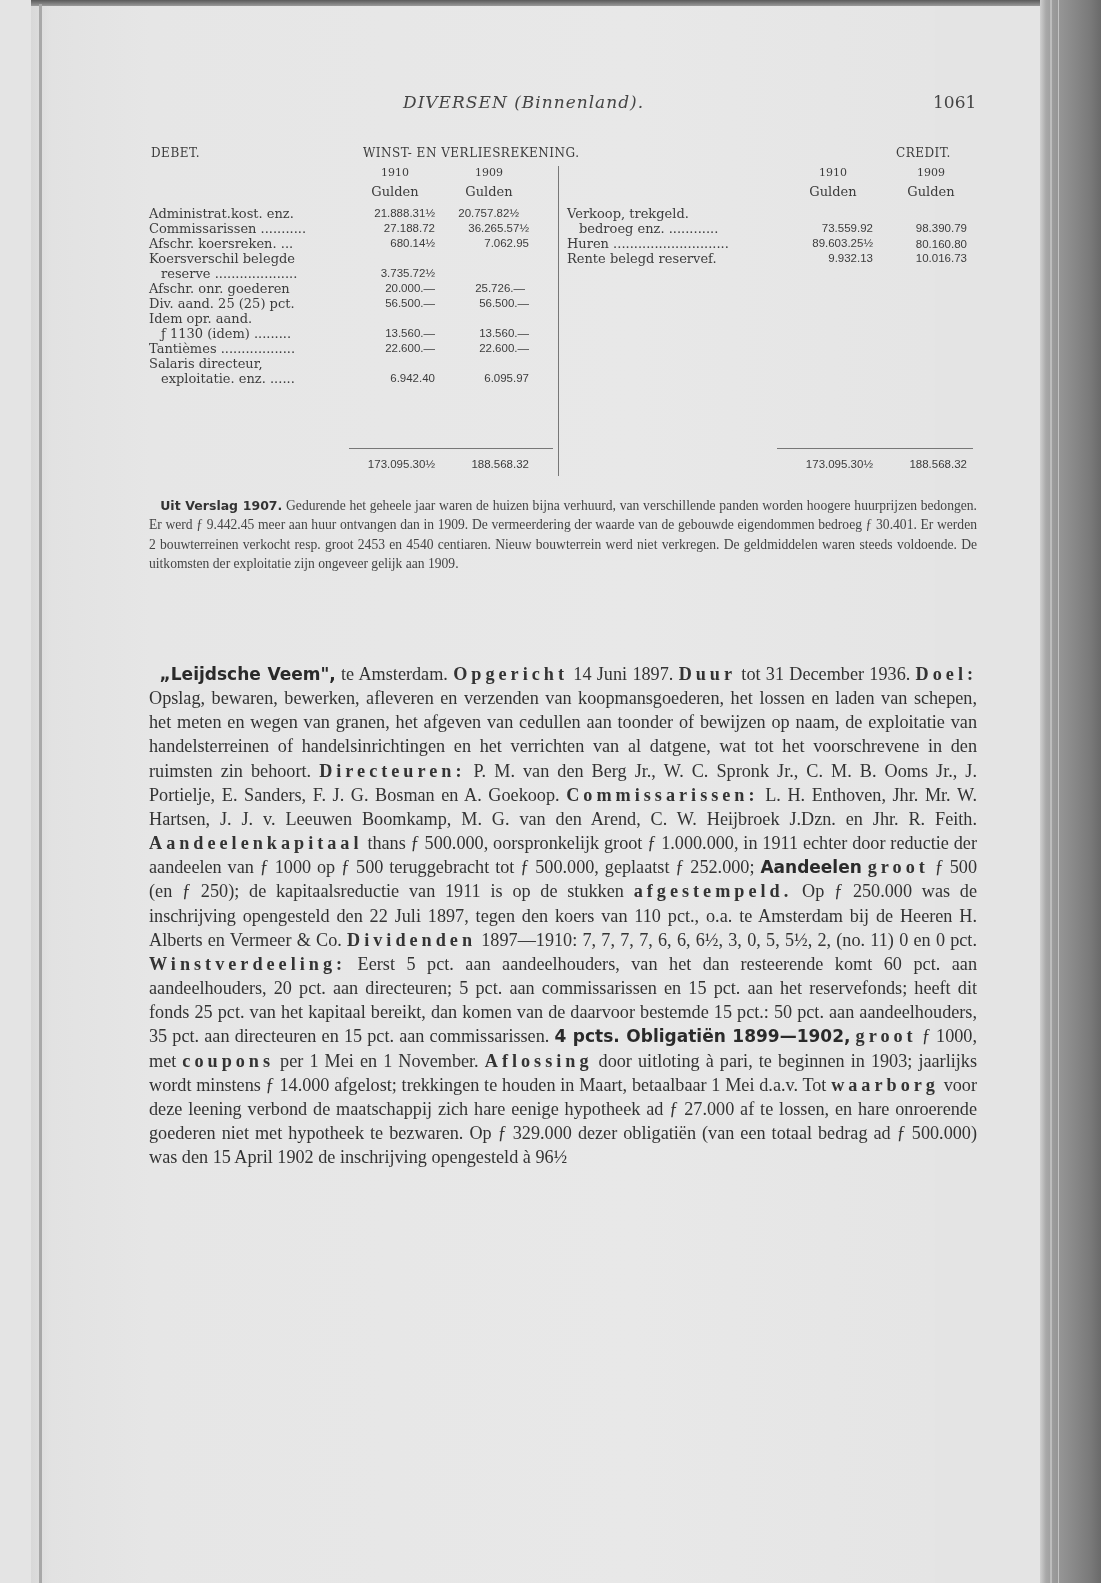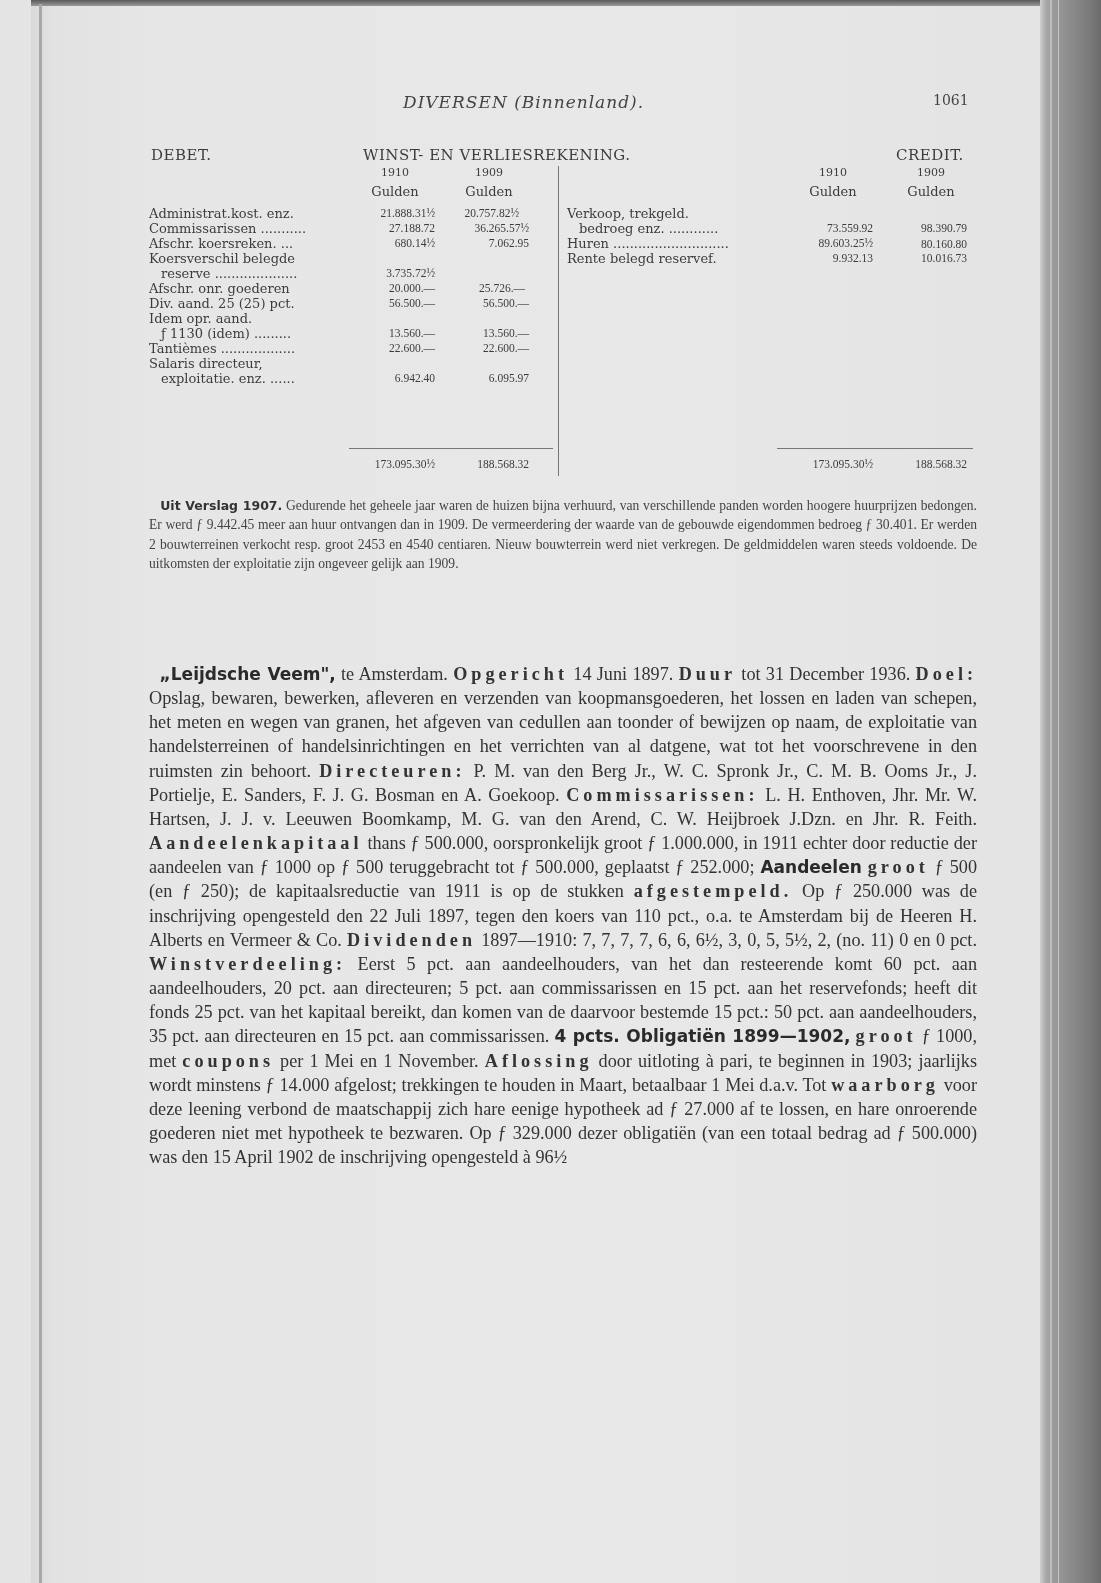--- a/index.html
+++ b/index.html
@@ -19,29 +19,29 @@
     position:absolute; left:1040px; top:0; width:61px; height:1583px;
     background:linear-gradient(90deg,#cfcfcf 0px,#a8a8a8 6px,#9a9a9a 14px,#8c8c8c 30px,#7a7a7a 50px,#6a6a6a 61px);
   }
   .spine:before{content:"";position:absolute;left:10px;top:0;width:2px;height:100%;background:#bdbdbd;}
   .spine:after{content:"";position:absolute;left:18px;top:0;width:1px;height:100%;background:#c4c4c4;}
 
   .running-head { position:absolute; top:92px; left:0; width:1040px; height:24px; }
   .running-title {
     position:absolute; left:372px; top:0; font-style:italic; font-size:17px; letter-spacing:1px; color:#444;
   }
-  .page-number { position:absolute; left:902px; top:0; font-size:14px; color:#444; }
+  .page-number { position:absolute; left:902px; top:0; font-size:17px; color:#444; }
 
   .acc { position:absolute; left:118px; top:146px; width:828px; font-size:12.5px; color:#3c3c3c; }
-  .acc-head { position:relative; height:20px; font-size:15px; letter-spacing:.5px; }
+  .acc-head { position:relative; height:20px; font-size:12px; letter-spacing:.5px; }
   .acc-head span { position:absolute; top:0; }
   .col-year { position:absolute; text-align:center; font-size:11px; }
   .col-unit { position:absolute; text-align:center; font-size:13px; }
   .lbl { position:absolute; white-space:nowrap; font-size:13px; }
-  .num { position:absolute; text-align:right; font-size:11.5px; font-family:Liberation Serif, serif; }
+  .num { position:absolute; text-align:right; font-size:11.5px; font-family:Liberation Sans, sans-serif; }
   .divider-v { position:absolute; left:409px; top:20px; width:1px; height:310px; background:#777; }
   .rule { position:absolute; height:1px; background:#777; }
 
   .report {
     position:absolute; left:118px; top:496px; width:828px;
     font-family:"Liberation Serif", serif; font-size:13.6px; line-height:19.4px;
     text-align:justify; color:#444;
   }
   .report b { font-family:"DejaVu Sans", sans-serif; font-size:12.5px; color:#333; }
 

